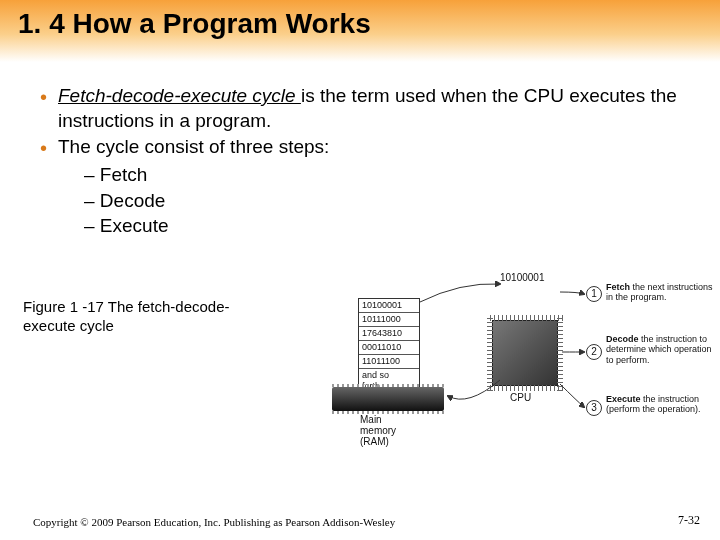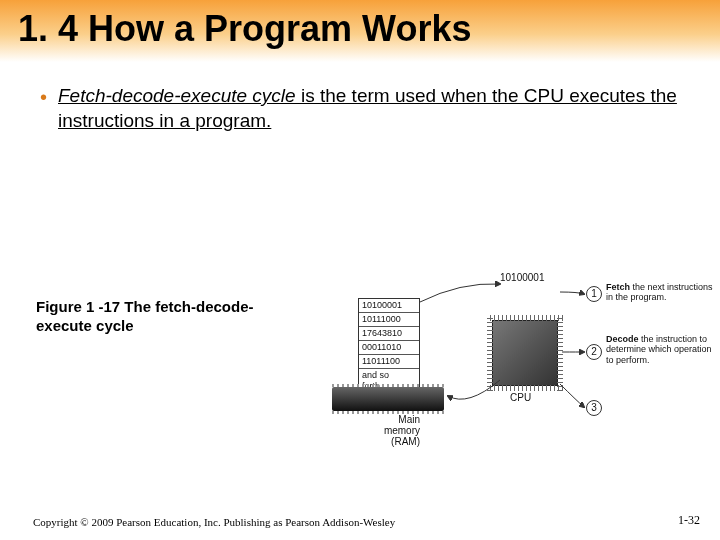--- a/index.html
+++ b/index.html
@@ -10,38 +10,37 @@
     font-family: Arial, Helvetica, sans-serif;
     position: relative;
     overflow: hidden;
   }
   .header-band {
     height: 62px;
     background: linear-gradient(to bottom, #f7a13a 0%, #fbcf8a 55%, #ffffff 100%);
     padding: 8px 18px 0 18px;
   }
   .title {
-    font-size: 36px;
+    font-size: 28px;
     font-weight: bold;
     color: #000;
   }
   .content {
     padding: 22px 36px 0 36px;
     color: #000;
   }
   ul.bullets {
     list-style: none;
   }
   ul.bullets > li {
     position: relative;
     padding-left: 22px;
     font-size: 19px;
     line-height: 1.3;
     margin-bottom: 2px;
-    text-decoration: underline;
   }
   ul.bullets > li::before {
     content: "•";
     position: absolute;
     left: 4px;
     top: 0;
     color: #d97a1a;
     font-size: 20px;
   }
   .term {
@@ -55,25 +54,25 @@
   }
   ul.sub > li {
     font-size: 19px;
     line-height: 1.35;
   }
   ul.sub > li::before {
     content: "– ";
   }
   .fig-caption {
     position: absolute;
-    left: 36px;
+    left: 23px;
     top: 298px;
     width: 230px;
     font-size: 15px;
-    font-weight: bold;
+    font-weight: normal;
     line-height: 1.25;
   }
   .diagram {
     position: absolute;
     left: 300px;
     top: 272px;
     width: 400px;
     height: 200px;
     font-family: sans-serif;
     font-size: 10px;
@@ -111,21 +110,21 @@
     height: 3px;
     background: repeating-linear-gradient(to right,#999 0 2px,transparent 2px 5px);
   }
   .ram-chip::before { top: -3px; }
   .ram-chip::after { bottom: -3px; }
   .ram-label {
     position: absolute;
     left: 60px;
     top: 142px;
     font-size: 10px;
-    text-align: right;
+    text-align: left;
     width: 60px;
     line-height: 1.1;
   }
   
   .cpu {
     position: absolute;
     left: 192px;
     top: 48px;
     width: 66px;
     height: 66px;
@@ -201,20 +200,28 @@
 <body>
 
 <div class="header-band">
   <div class="title">1. 4 How a Program Works</div>
 </div>
 
 <div class="content">
   <ul class="bullets">
     <li>
       <span class="term">Fetch-decode-execute cycle </span><span>is the term used when the CPU executes the instructions in a program.</span>
+    </li>
+    <li>
+      <span>The cycle consist of three steps:</span>
+      <ul class="sub">
+        <li>Fetch</li>
+        <li>Decode</li>
+        <li>Execute</li>
+      </ul>
     </li>
   </ul>
 </div>
 
 <div class="fig-caption">Figure 1 -17  The fetch-decode-execute cycle</div>
 
 <div class="diagram">
   <div class="cpu-bin">10100001</div>
 
   <div class="mem-box">
@@ -250,16 +257,19 @@
   <div class="step-text" style="left:306px;top:10px">
     <b>Fetch</b><span> the next instructions in the program.</span>
   </div>
 
   <div class="step" style="left:286px;top:72px">2</div>
   <div class="step-text" style="left:306px;top:62px">
     <b>Decode</b><span> the instruction to determine which operation to perform.</span>
   </div>
 
   <div class="step" style="left:286px;top:128px">3</div>
+  <div class="step-text" style="left:306px;top:122px">
+    <b>Execute</b><span> the instruction (perform the operation).</span>
+  </div>
 </div>
 
 <div class="footer">Copyright © 2009 Pearson Education, Inc. Publishing as Pearson Addison-Wesley</div>
-<div class="pagenum">1-32</div>
+<div class="pagenum">7-32</div>
 
 </body></html>

